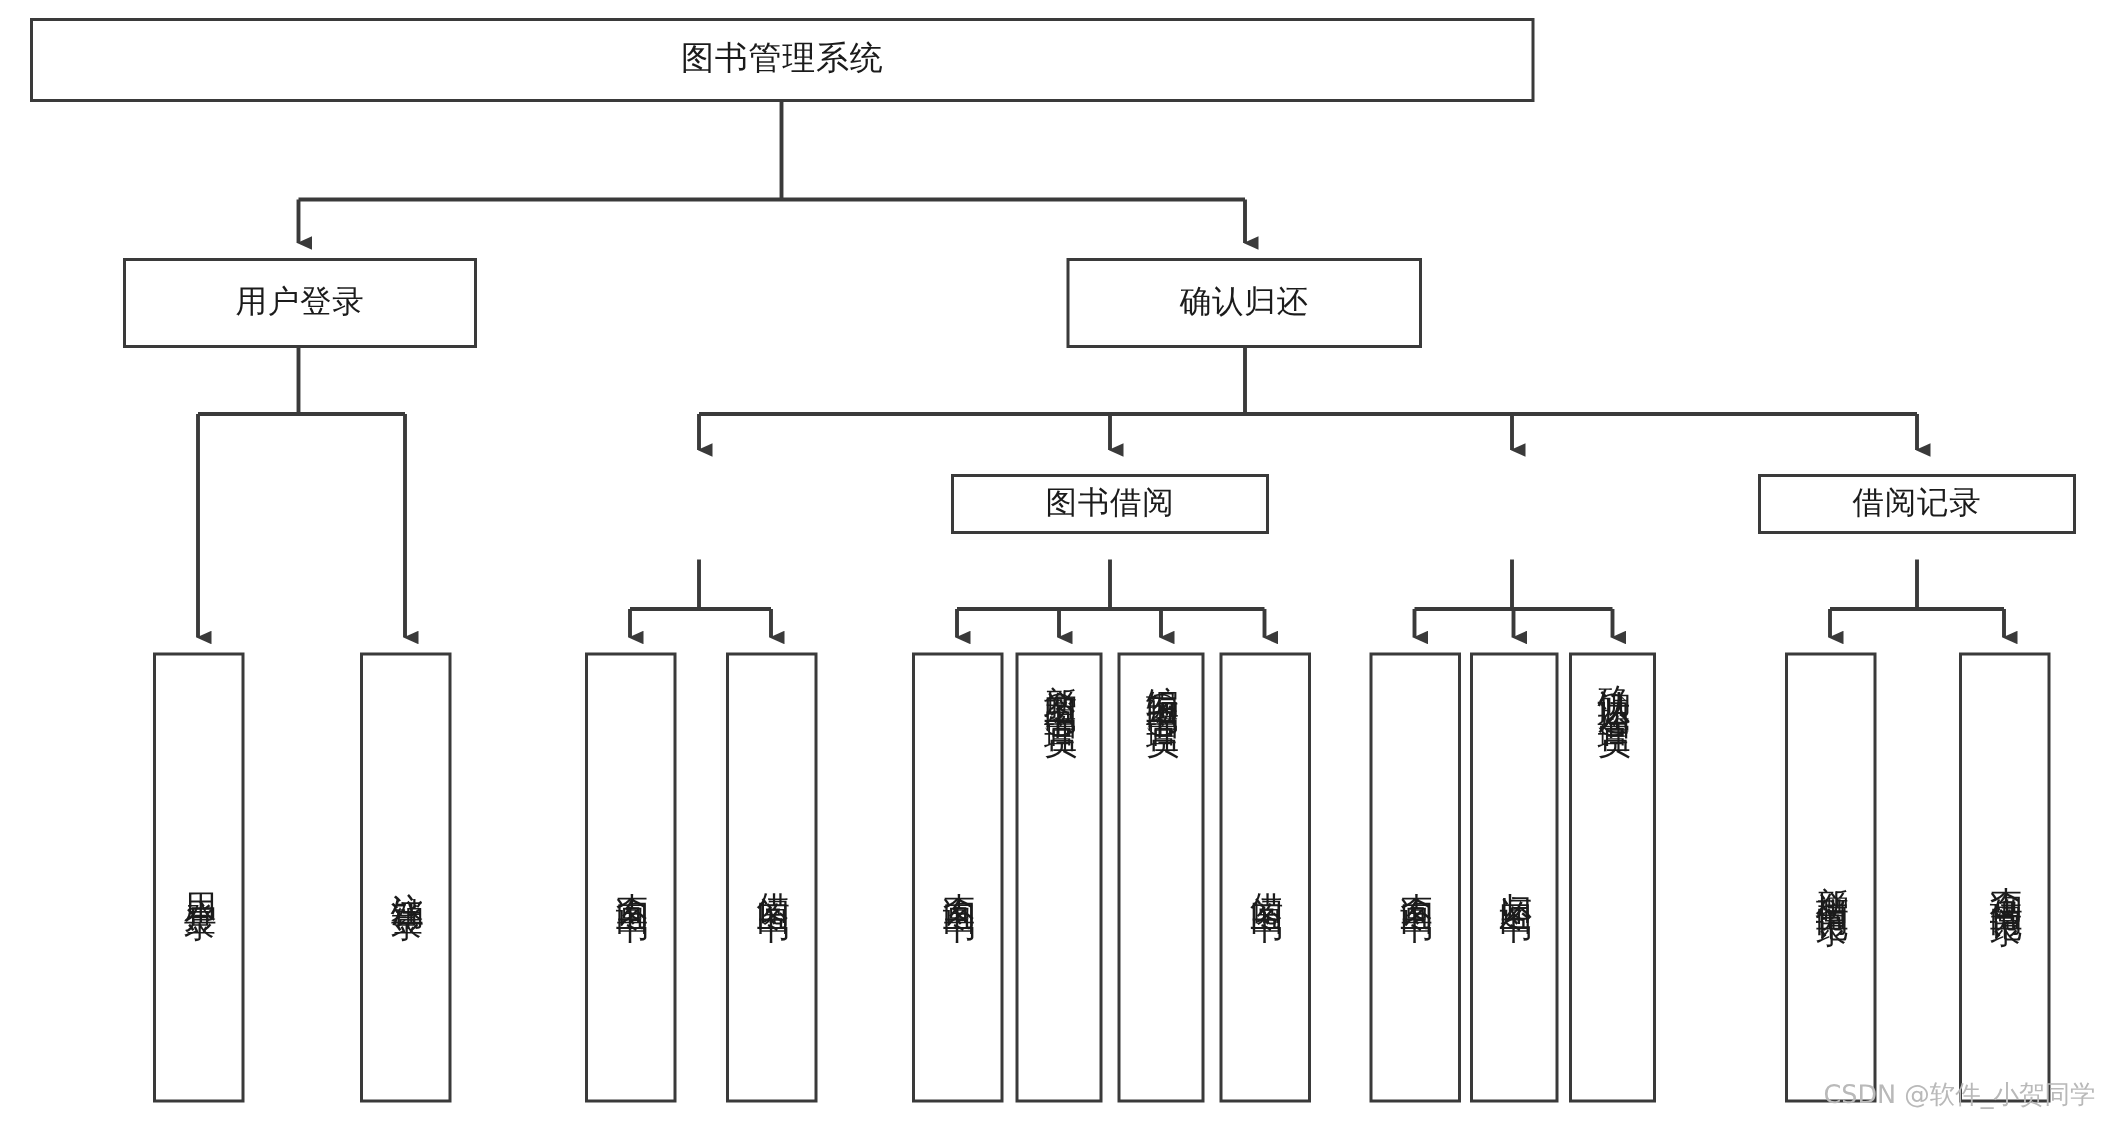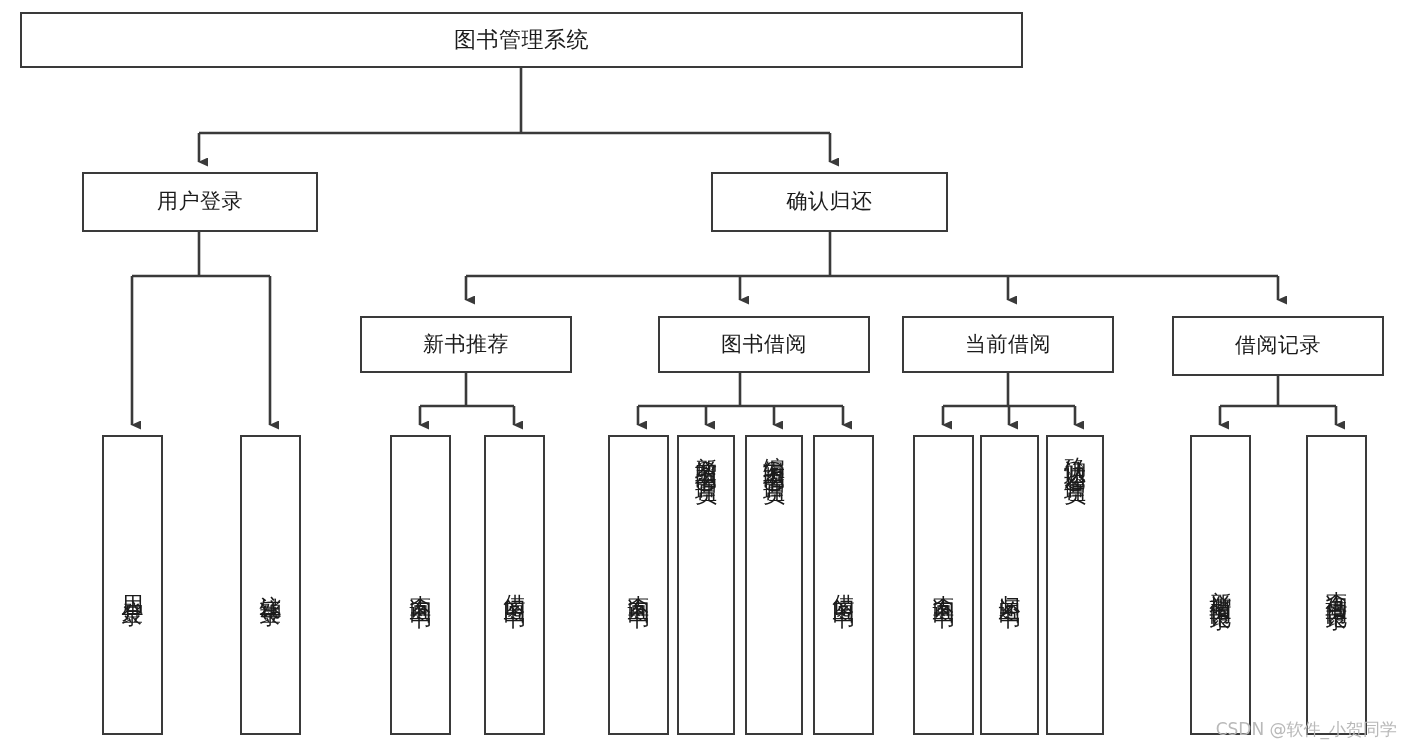--- a/index.html
+++ b/index.html
@@ -141,30 +141,24 @@
     <span class="node-label">图书管理系统</span>
   </div>
 
   <div class="node h" style="left:82px; top:172px; width:236px; height:60px;">
     <span class="node-label">用户登录</span>
   </div>
   <div class="node h" style="left:711px; top:172px; width:237px; height:60px;">
     <span class="node-label">确认归还</span>
   </div>
 
-  <div class="node h" style="left:360px; top:316px; width:212px; height:57px;">
-    <span class="node-label">新书推荐</span>
-  </div>
-  <div class="node h" style="left:634px; top:316px; width:212px; height:57px;margin-left:24px;">
+  <div class="node h" style="left:634px; top:316px; width:212px; height:40px;">
     <span class="node-label">图书借阅</span>
   </div>
-  <div class="node h" style="left:902px; top:316px; width:212px; height:57px;">
-    <span class="node-label">当前借阅</span>
-  </div>
-  <div class="node h" style="left:1172px; top:316px; width:212px; height:60px;">
+  <div class="node h" style="left:1172px; top:316px; width:212px; height:40px;">
     <span class="node-label">借阅记录</span>
   </div>
 
   <div class="node v centered" style="left:102px; top:435px; width:61px; height:300px;">
     <span class="node-label">用户登录</span>
   </div>
   <div class="node v centered" style="left:240px; top:435px; width:61px; height:300px;">
     <span class="node-label">注销登录</span>
   </div>
 

